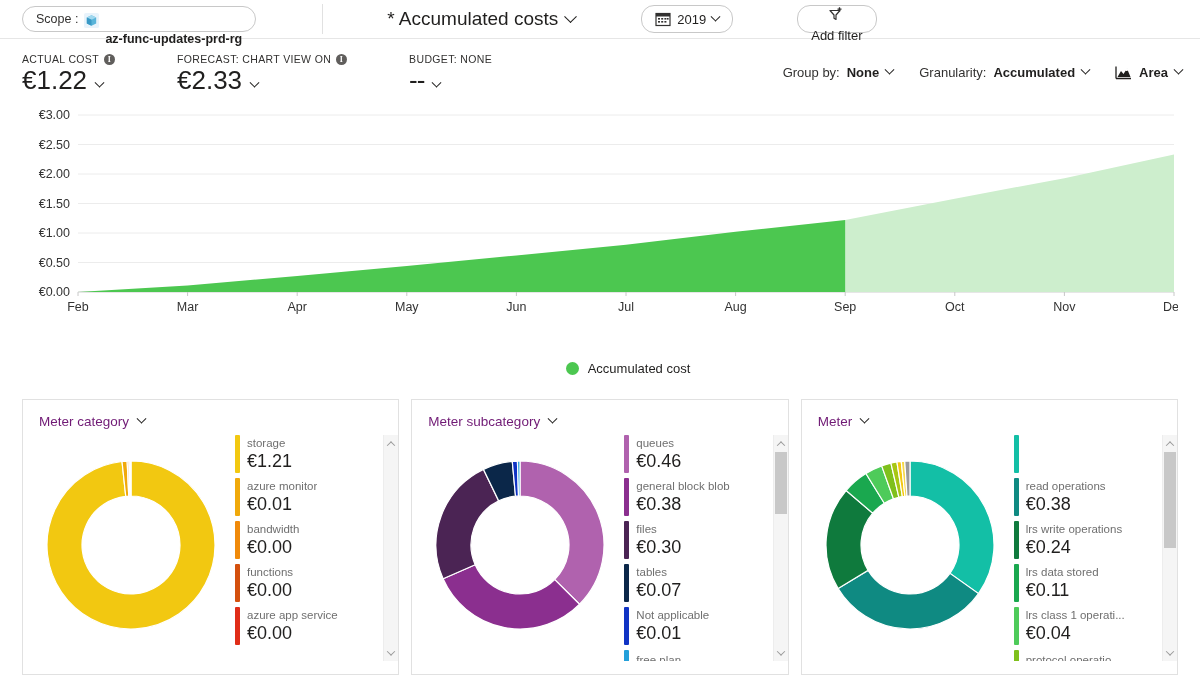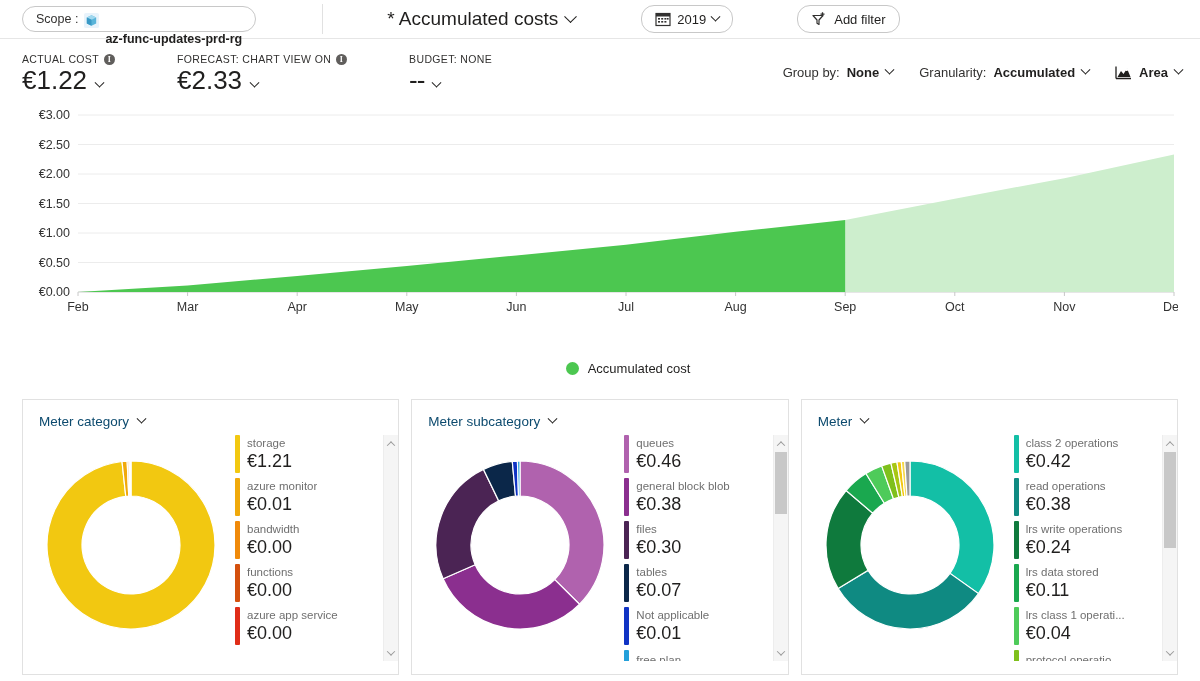--- a/index.html
+++ b/index.html
@@ -60,21 +60,21 @@
     transform: rotate(45deg) translate(-2px,-2px);
   }
   .chev-sm {
     width: 7px; height: 7px;
     border-right-width: 1.5px; border-bottom-width: 1.5px;
   }
   .cal-icon { width:16px; height:16px; }
   .filter-icon { width:17px; height:16px; }
 
   .pill-date { margin-left: 18px; height:28px; font-size:13px; }
-  .pill-filter { margin-left: 16px; height:28px; font-size:13px; }
+  .pill-filter { margin-left: 16px; height:28px; font-size:13px;flex-direction:column; }
 
   
   .kpis {
     display: flex;
     align-items: flex-start;
     padding: 14px 0 0 22px;
     position: relative;
     height: 68px;
   }
   .kpi { margin-right: 62px; }
@@ -160,21 +160,21 @@
   .card {
     flex: 1 1 0;
     height: 276px;
     border: 1px solid #e1e1e1;
     background: #fff;
     position: relative;
     overflow: hidden;
   }
   .card-title {
     font-size: 13.5px;
-    color: #0c4a6e;
+    color: #701a75;
     padding: 14px 0 0 16px;
     display: flex;
     align-items: center;
     gap: 9px;
     cursor: pointer;
   }
   .card-body {
     display: flex;
     align-items: center;
     height: 232px;
@@ -595,24 +595,20 @@
             <path d="M 68.91227533126953 6.197440339737909 A 84 84 0 0 1 74.92434596069472 5.023935551001216 L 80.37253514373859 39.59729573808404 A 49 49 0 0 0 76.86549394324057 40.28184019818045 Z" fill="#a8c613" stroke="#ffffff" stroke-width="1.2"></path>
             <path d="M 74.92434596069472 5.023935551001216 A 84 84 0 0 1 79.26313401402915 4.455597597785257 L 82.903494841517 39.26576526537473 A 49 49 0 0 0 80.37253514373859 39.59729573808404 Z" fill="#f2c811" stroke="#ffffff" stroke-width="1.2"></path>
             <path d="M 79.26313401402915 4.455597597785257 A 84 84 0 0 1 82.75180289032143 4.164110149065863 L 84.93855168602083 39.095730920288425 A 49 49 0 0 0 82.903494841517 39.26576526537473 Z" fill="#f5d84a" stroke="#ffffff" stroke-width="1.2"></path>
             <path d="M 82.75180289032143 4.164110149065863 A 84 84 0 0 1 87.99999999999999 4 L 87.99999999999999 39 A 49 49 0 0 0 84.93855168602083 39.095730920288425 Z" fill="#9a9a9a" stroke="#ffffff" stroke-width="1.2"></path>
           </svg>
       </div>
       <div class="legend-panel">
         <div class="legend-list" id="leglist2">
             <div class="leg-entry">
               <div class="leg-swatch" style="background: rgb(19, 191, 166);"></div>
-              <div class="leg-text">
-                <div class="leg-name">class 2 operations</div>
-                <div class="leg-val">€0.42</div>
-              </div>
             </div>
             <div class="leg-entry">
               <div class="leg-swatch" style="background: rgb(15, 138, 130);"></div>
               <div class="leg-text">
                 <div class="leg-name">read operations</div>
                 <div class="leg-val">€0.38</div>
               </div>
             </div>
             <div class="leg-entry">
               <div class="leg-swatch" style="background: rgb(15, 122, 61);"></div>

